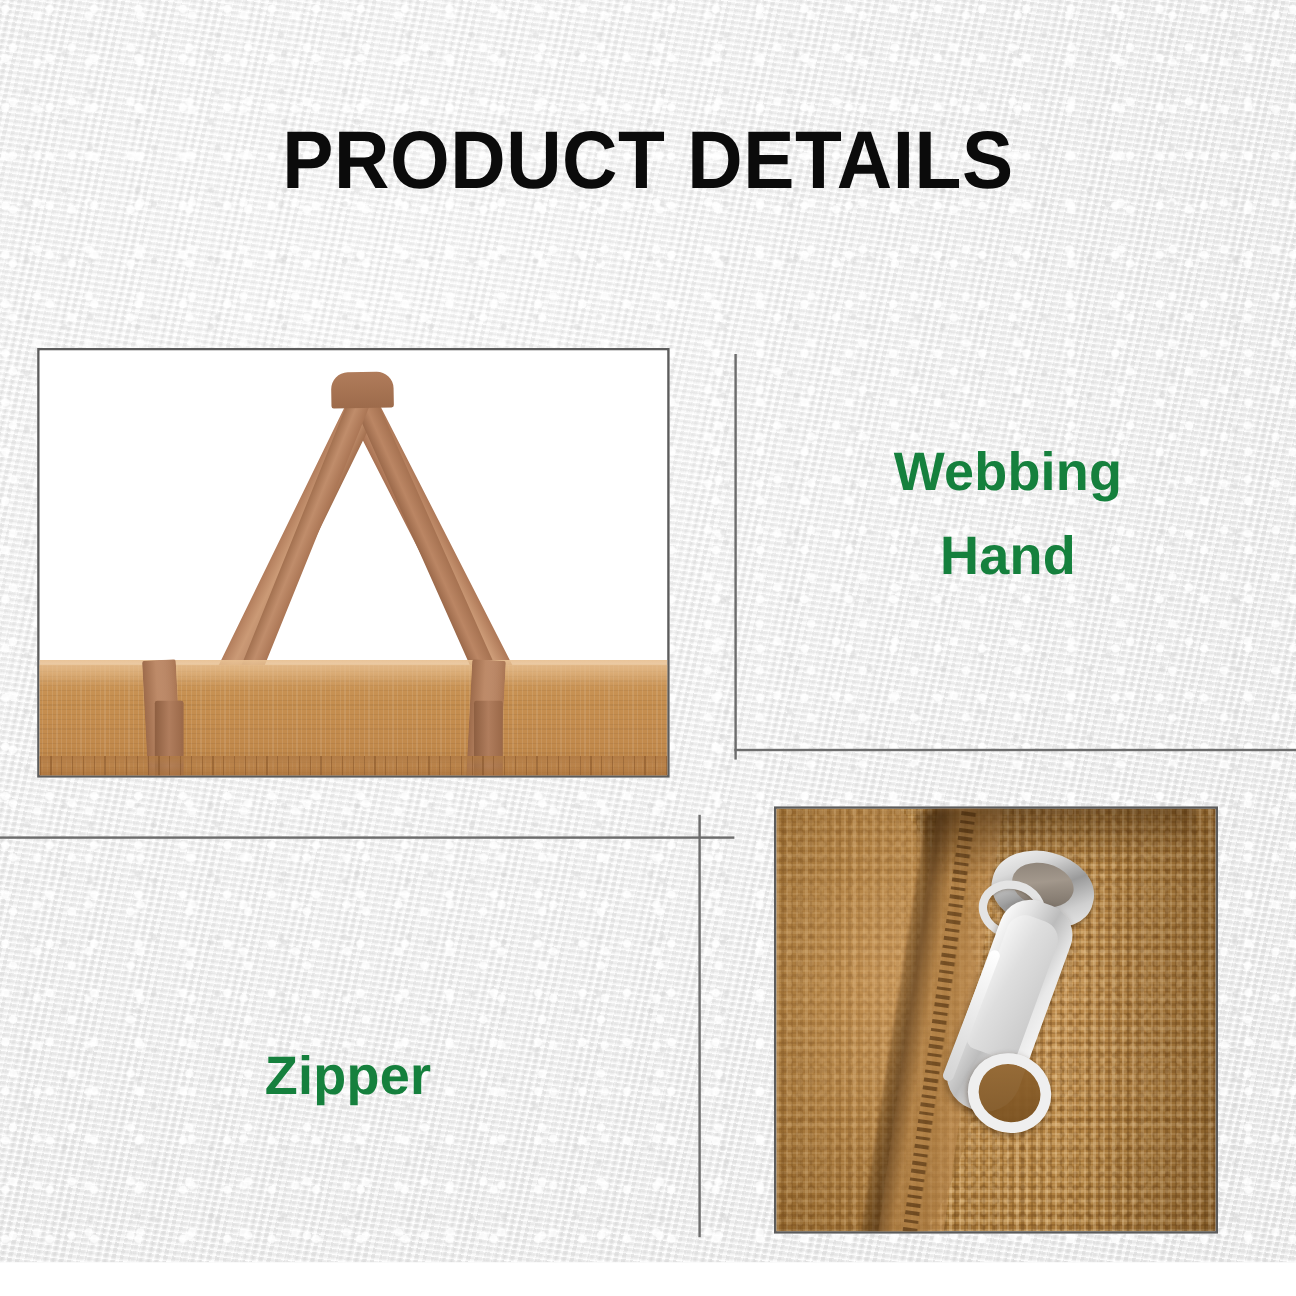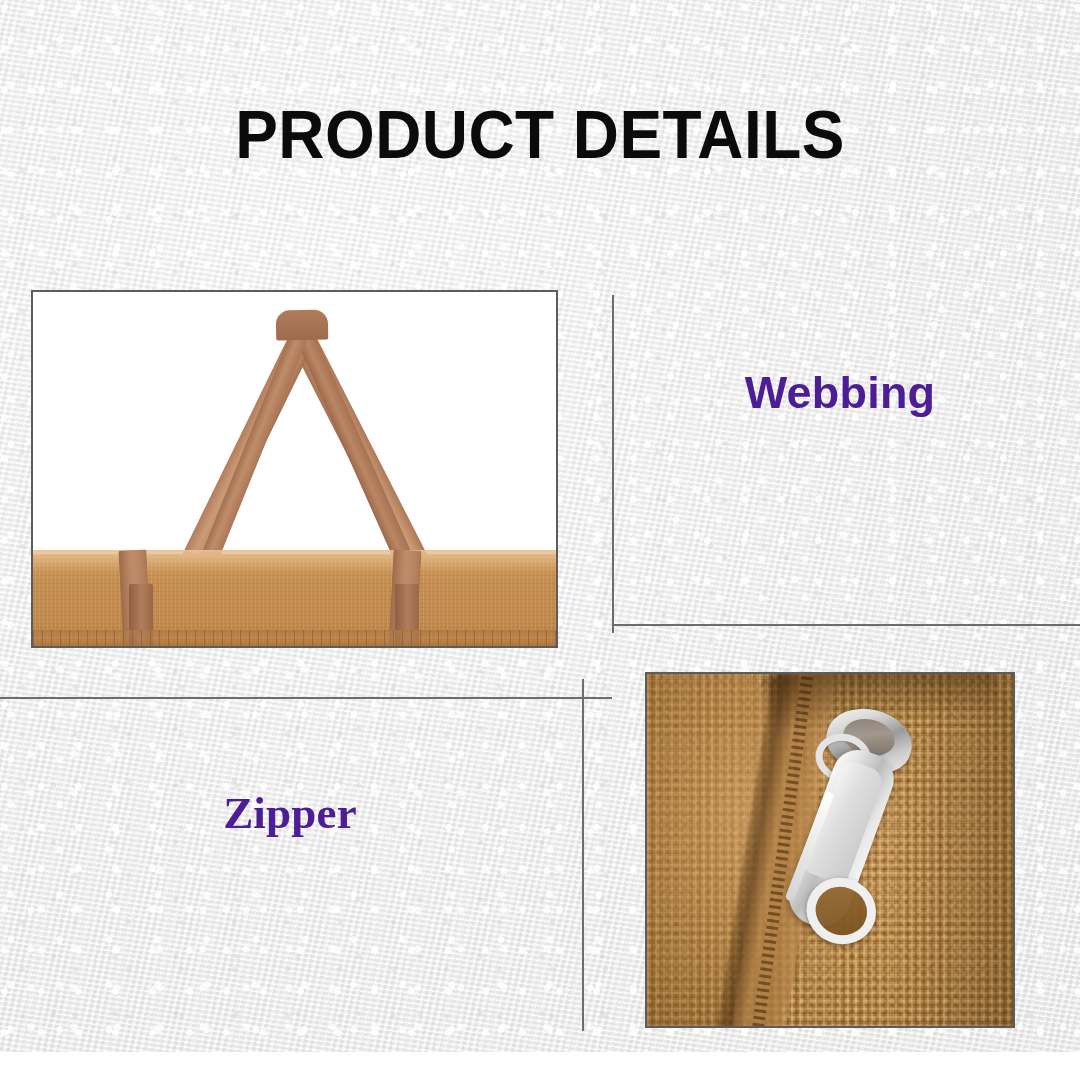--- a/index.html
+++ b/index.html
@@ -338,27 +338,27 @@
     border-radius: 6px;
     background: linear-gradient(180deg, #ffffff 0%, #d4d4d4 100%);
     transform: rotate(7deg);
   }
 
   
   .callout {
     position: absolute;
     text-align: center;
     font-weight: bold;
-    color: #4c1d95;
+    color: #15803d;
     font-size: 45px;
     line-height: 70px;
     letter-spacing: 0.2px;
   }
   #callout-webbing { left: 640px; top: 358px; width: 400px; }
-  #callout-zipper  { left: 80px;  top: 778px; width: 420px; font-family: Liberation Serif, serif; }
+  #callout-zipper  { left: 80px;  top: 862px; width: 420px; }
 </style>
 </head>
 <body>
 
 <div id="page">
 
   <div id="paper-texture"></div>
 
   <div id="page-title">PRODUCT DETAILS</div>
 
@@ -407,19 +407,20 @@
         <div class="pull-tab"></div>
         <div class="pull-tab-inner"></div>
         <div class="pull-tab-edge"></div>
         <div class="pull-tab-hole"></div>
       </div>
     </div>
   </div>
 
   <div class="callout" id="callout-webbing">
     <div>Webbing</div>
+    <div>Hand</div>
   </div>
 
   <div class="callout" id="callout-zipper">
     <div>Zipper</div>
   </div>
 
 </div>
 
 </body></html>

